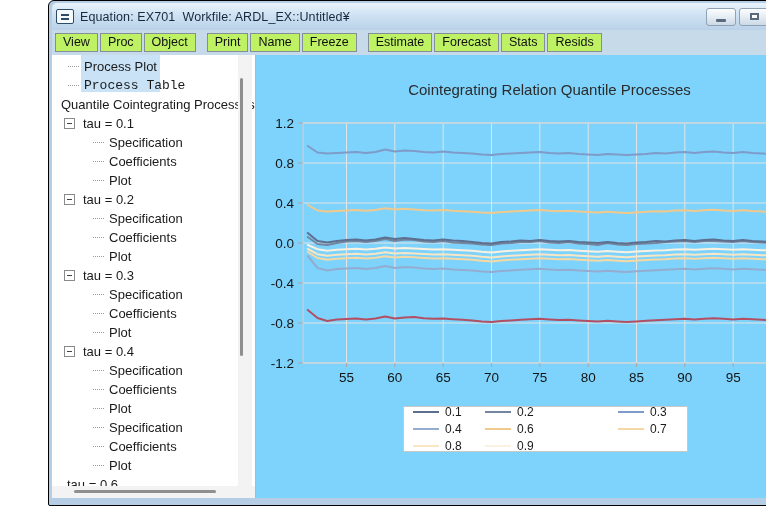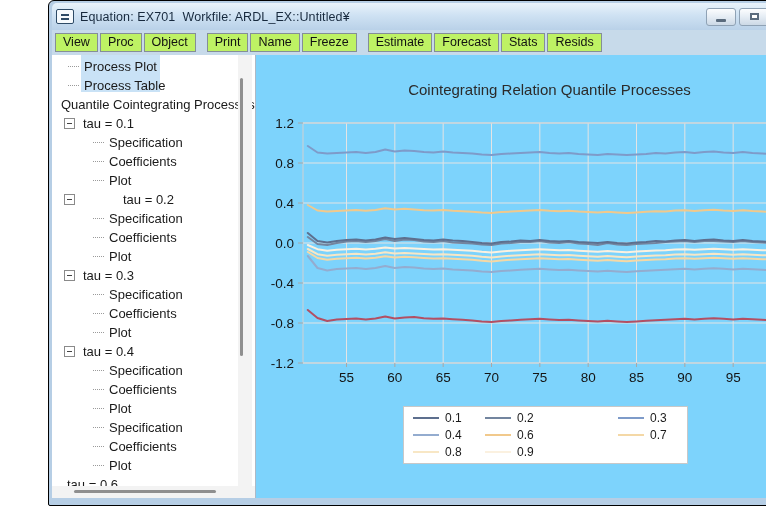--- a/index.html
+++ b/index.html
@@ -34,21 +34,21 @@
   .ebox{width:9px;height:9px;box-sizing:content-box;border:1px solid #8a8a8a;background:#fff;position:relative;margin-right:5px;flex:none;}
   .ebox i{position:absolute;left:2px;top:4px;width:5px;height:1px;background:#444;}
   .vtrack{position:absolute;right:3px;top:0;bottom:12px;width:14px;background:#f3f3f3;}
   .vthumb{position:absolute;right:9px;top:23px;width:3px;height:278px;background:#8f8f8f;border-radius:2px;}
   .htrack{position:absolute;left:0;right:0;bottom:0;height:12px;background:#f3f3f3;}
   .hthumb{position:absolute;left:22px;bottom:5px;width:142px;height:3px;background:#8f8f8f;border-radius:2px;}
   
   .chart-panel{width:553px;position:relative;background:#7dd3fc;}
   .chart-title{position:absolute;left:47px;width:493px;top:26px;text-align:center;font-size:15px;color:#2b2b2b;}
   svg text{font-family:"Liberation Sans",sans-serif;font-size:13.5px;fill:#151515;}
-  .legend{position:absolute;left:147px;top:351px;width:285px;height:58px;box-sizing:border-box;
+  .legend{position:absolute;left:147px;top:351px;width:285px;height:46px;box-sizing:border-box;
     border:1px solid #c8c8c8;background:#fff;display:grid;grid-template-columns:72px 133px 60px;
     align-content:center;justify-content:center;row-gap:3px;column-gap:0;padding:4px 8px;}
   .lg-item{display:flex;align-items:center;font-size:12px;color:#1a1a1a;white-space:nowrap;}
   .lg-swatch{width:26px;height:2px;margin-right:6px;flex:none;}
 </style>
 </head>
 <body>
 
 <div class="window">
   <div class="titlebar">
@@ -89,21 +89,21 @@
       </span>
     </div>
 
   <div class="main">
     <div class="tree">
       <div id="tree-items">
           <div class="trow sel" style="padding-left: 16px;">
             <span class="dots"></span>
             <span class="lbl">Process Plot</span>
           </div>
-          <div class="trow" style="padding-left: 16px;">
+          <div class="trow" style="padding-left: 16px; font-family: Liberation Mono, monospace;">
             <span class="dots"></span>
             <span class="lbl">Process Table</span>
           </div>
           <div class="trow" style="padding-left: 6px;">
             <span class="lbl">Quantile Cointegrating Processes</span>
           </div>
           <div class="trow" style="padding-left: 12px;">
             <span class="ebox">
               <i></i>
             </span>
@@ -114,21 +114,21 @@
             <span class="lbl">Specification</span>
           </div>
           <div class="trow" style="padding-left: 41px;">
             <span class="dots"></span>
             <span class="lbl">Coefficients</span>
           </div>
           <div class="trow" style="padding-left: 41px;">
             <span class="dots"></span>
             <span class="lbl">Plot</span>
           </div>
-          <div class="trow" style="padding-left: 12px; gap: 40px;">
+          <div class="trow" style="padding-left: 12px;">
             <span class="ebox">
               <i></i>
             </span>
             <span class="lbl">tau = 0.2</span>
           </div>
           <div class="trow" style="padding-left: 41px;">
             <span class="dots"></span>
             <span class="lbl">Specification</span>
           </div>
           <div class="trow" style="padding-left: 41px;">

